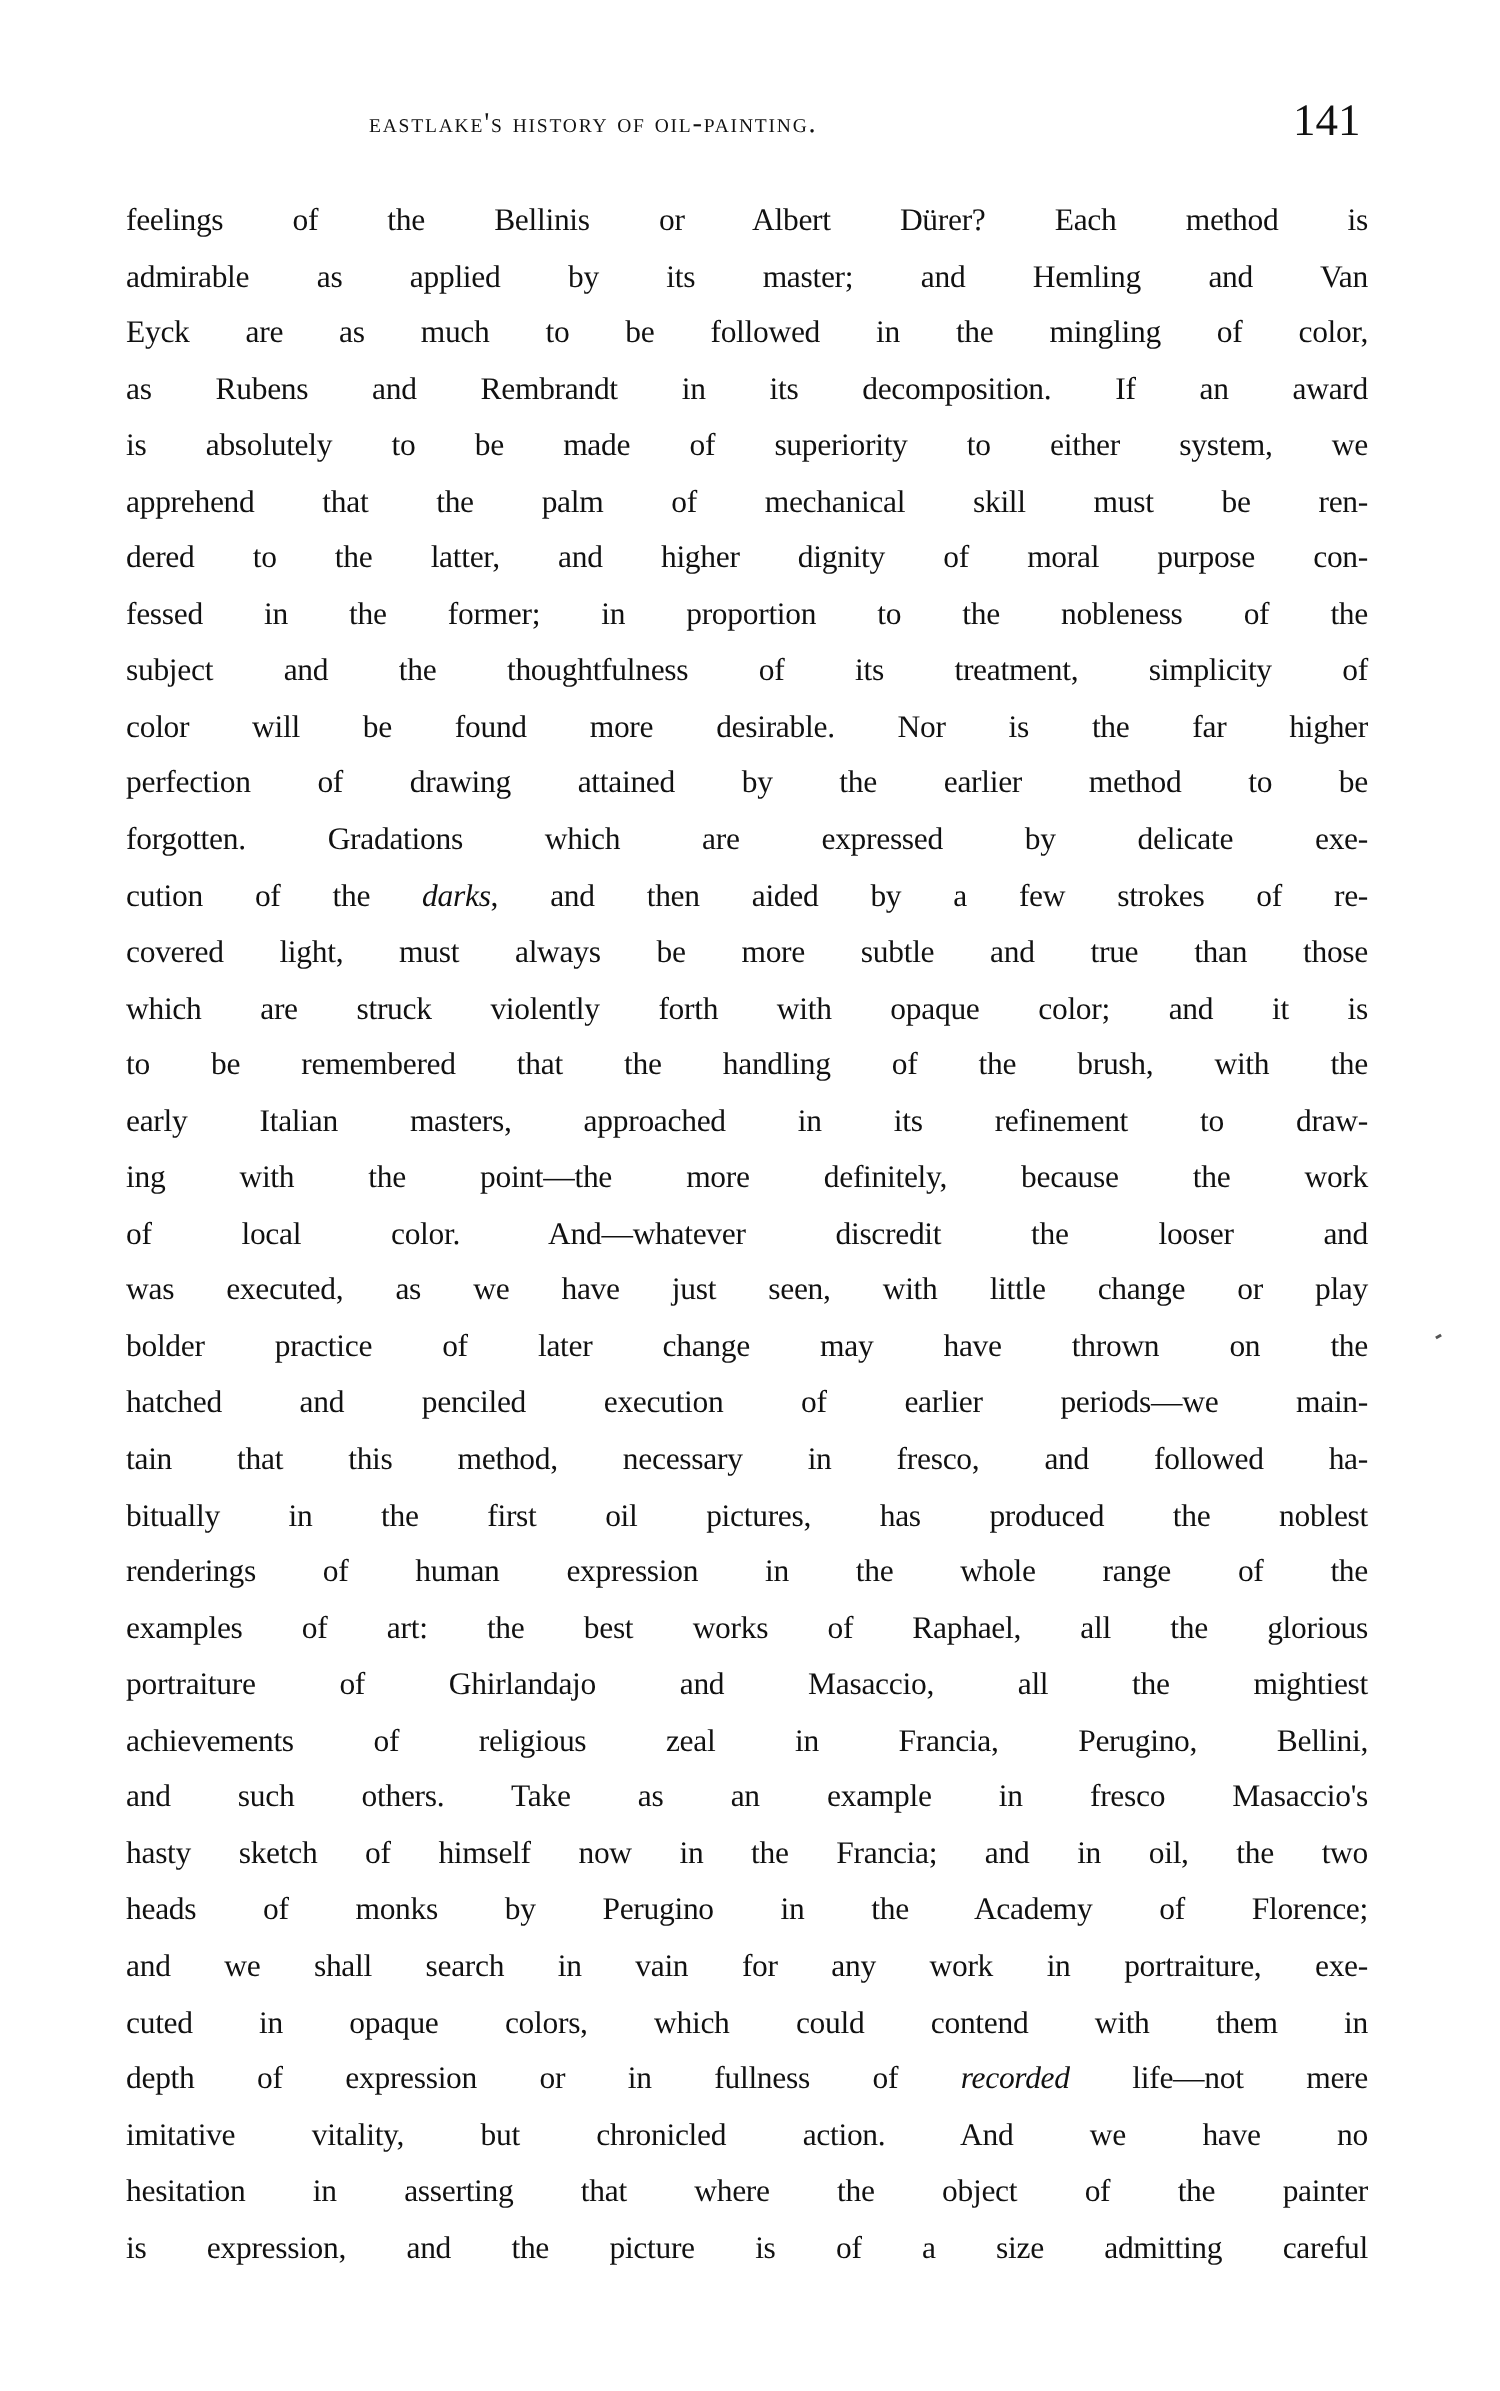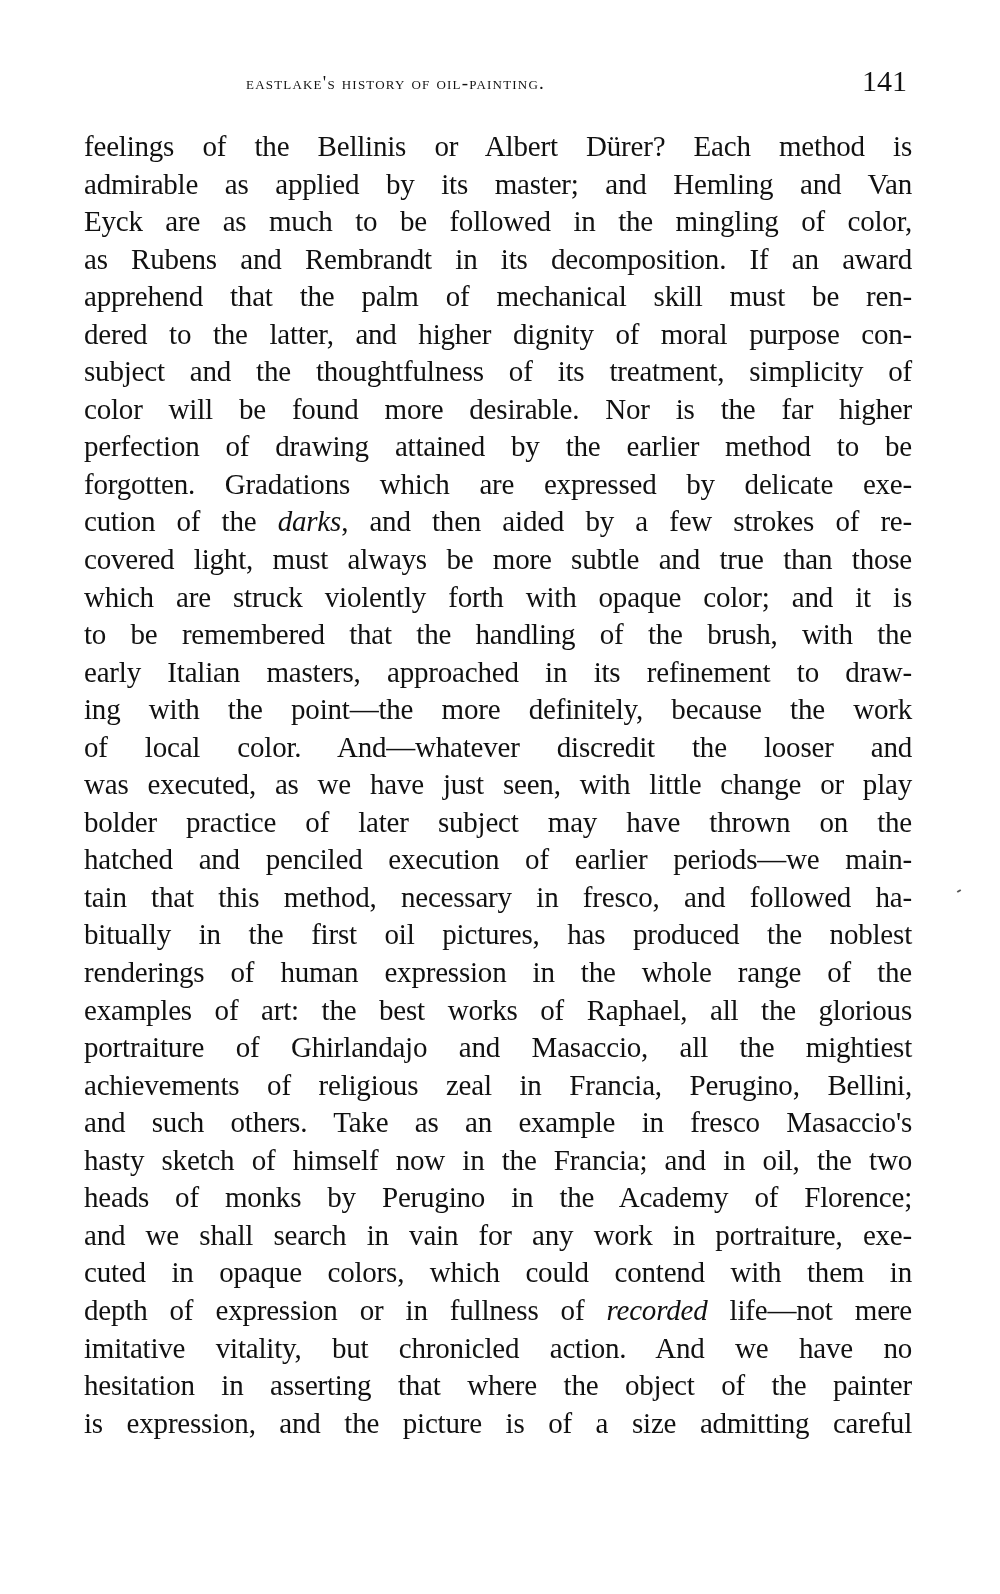--- a/index.html
+++ b/index.html
@@ -47,21 +47,21 @@
     .body-text {
       position: absolute;
       left: 84px;
       top: 128px;
       width: 828px;
     }
     .line {
       display: block;
       height: 37.55px;
       line-height: 37.55px;
-      font-size: 29px;
+      font-size: 21px;
       text-align: justify;
       text-align-last: justify;
       white-space: nowrap;
       letter-spacing: -0.2px;
     }
     .line.last {
       text-align-last: justify;
     }
     .line em {
       font-style: italic;
@@ -83,35 +83,37 @@
   <div class="running-head">
     <span class="title">Eastlake's History of Oil-Painting.</span>
   </div>
   <div class="page-number">141</div>
 
   <div class="body-text" id="body-text">
       <span class="line">feelings of the Bellinis or Albert Dürer? Each method is</span>
       <span class="line">admirable as applied by its master; and Hemling and Van</span>
       <span class="line">Eyck are as much to be followed in the mingling of color,</span>
       <span class="line">as Rubens and Rembrandt in its decomposition. If an award</span>
+      <span class="line">is absolutely to be made of superiority to either system, we</span>
       <span class="line">apprehend that the palm of mechanical skill must be ren-</span>
       <span class="line">dered to the latter, and higher dignity of moral purpose con-</span>
+      <span class="line">fessed in the former; in proportion to the nobleness of the</span>
       <span class="line">subject and the thoughtfulness of its treatment, simplicity of</span>
       <span class="line">color will be found more desirable. Nor is the far higher</span>
       <span class="line">perfection of drawing attained by the earlier method to be</span>
       <span class="line">forgotten. Gradations which are expressed by delicate exe-</span>
       <span class="line">cution of the <em>darks</em>, and then aided by a few strokes of re-</span>
       <span class="line">covered light, must always be more subtle and true than those</span>
       <span class="line">which are struck violently forth with opaque color; and it is</span>
       <span class="line">to be remembered that the handling of the brush, with the</span>
       <span class="line">early Italian masters, approached in its refinement to draw-</span>
       <span class="line">ing with the point—the more definitely, because the work</span>
       <span class="line">of local color. And—whatever discredit the looser and</span>
       <span class="line">was executed, as we have just seen, with little change or play</span>
-      <span class="line">bolder practice of later subject may have thrown on the</span>
+      <span class="line">bolder practice of later change may have thrown on the</span>
       <span class="line">hatched and penciled execution of earlier periods—we main-</span>
       <span class="line">tain that this method, necessary in fresco, and followed ha-</span>
       <span class="line">bitually in the first oil pictures, has produced the noblest</span>
       <span class="line">renderings of human expression in the whole range of the</span>
       <span class="line">examples of art: the best works of Raphael, all the glorious</span>
       <span class="line">portraiture of Ghirlandajo and Masaccio, all the mightiest</span>
       <span class="line">achievements of religious zeal in Francia, Perugino, Bellini,</span>
       <span class="line">and such others. Take as an example in fresco Masaccio's</span>
       <span class="line">hasty sketch of himself now in the Francia; and in oil, the two</span>
       <span class="line">heads of monks by Perugino in the Academy of Florence;</span>

